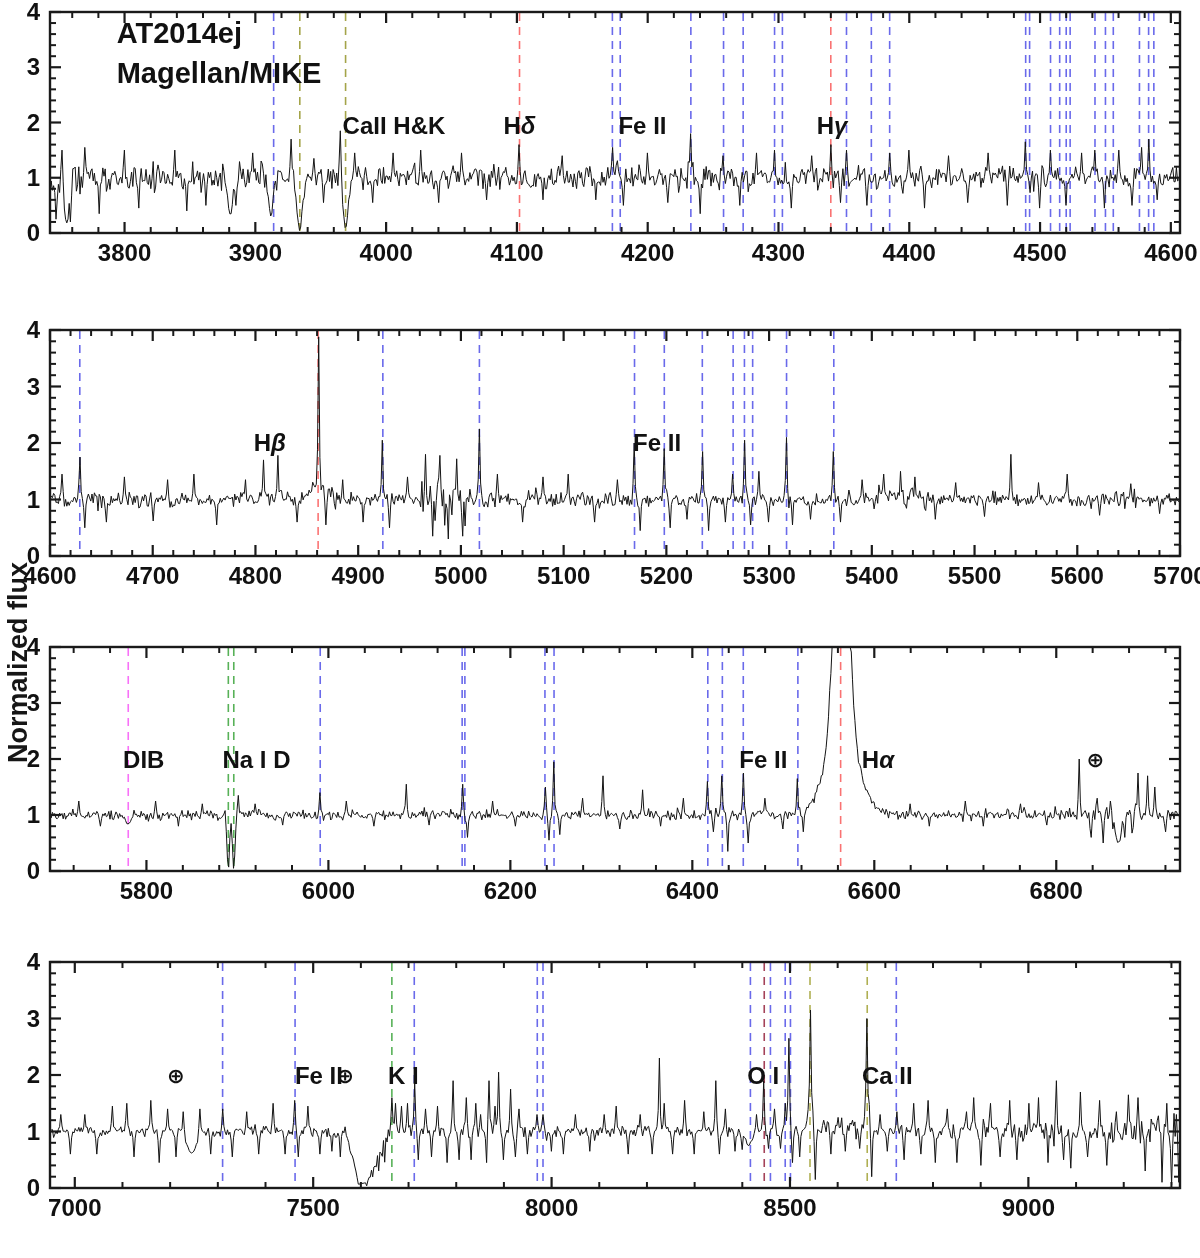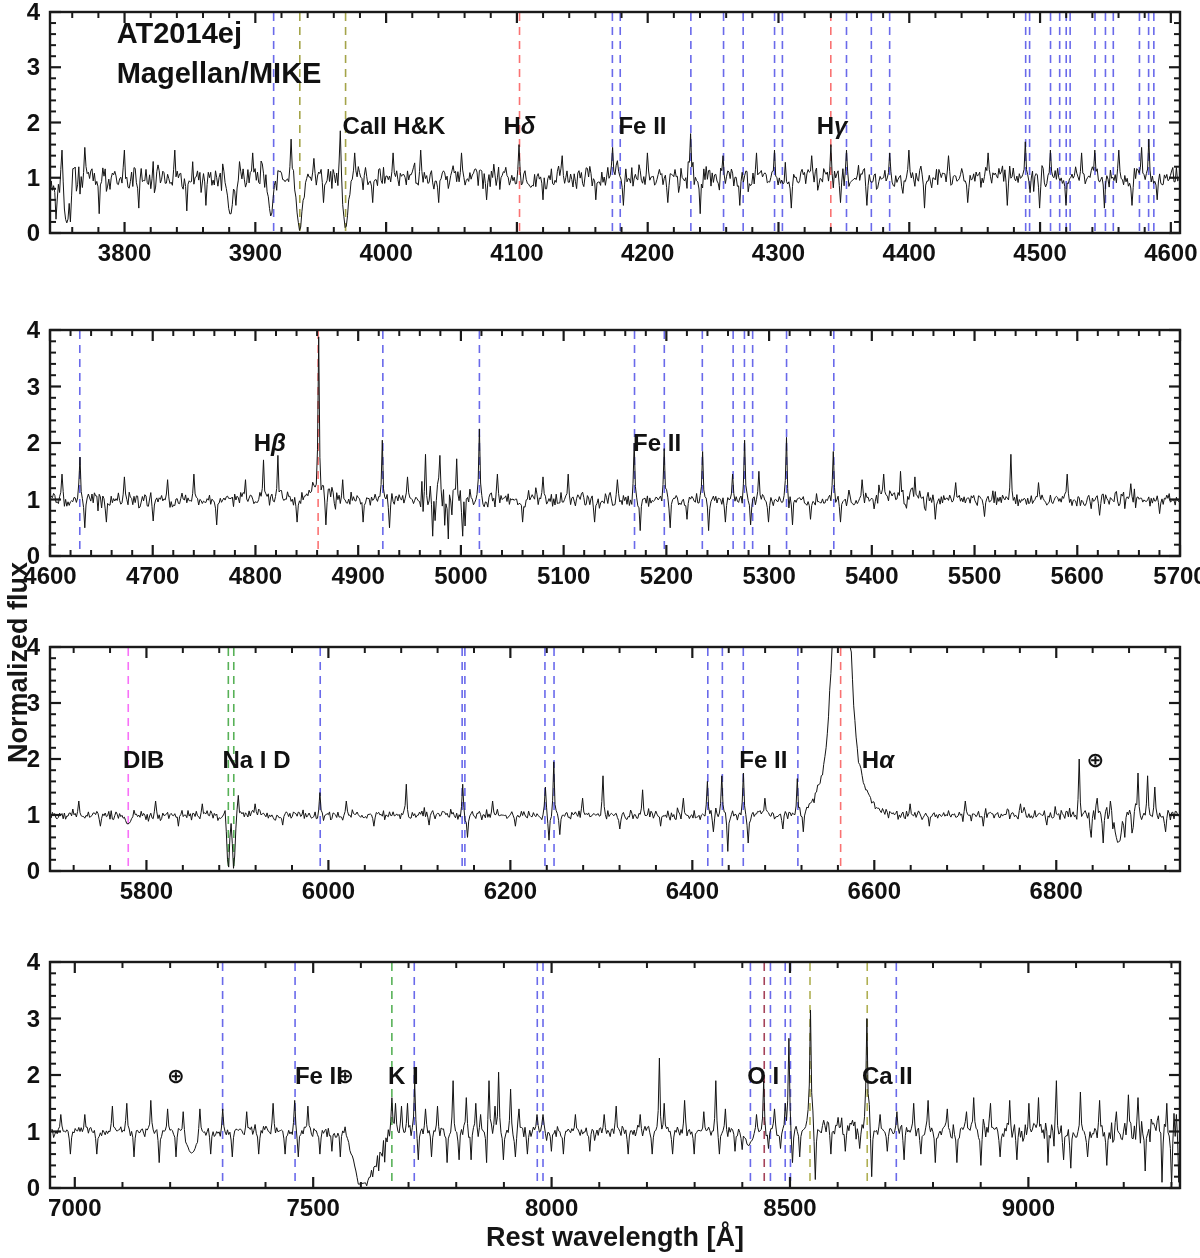--- a/index.html
+++ b/index.html
@@ -656,14 +656,13 @@
         <text x="40" y="970" text-anchor="end" font-size="24" fill="#161616">4</text>
         <text x="175.873417721519" y="1075" text-anchor="middle" dominant-baseline="central" font-size="21" fill="#111111" font-weight="normal"><tspan>⊕</tspan></text>
         <text x="318.9113924050633" y="1075" text-anchor="middle" dominant-baseline="central" font-size="24" fill="#3a3ae0" font-weight="bold"><tspan>F</tspan><tspan>e</tspan><tspan> </tspan><tspan>I</tspan><tspan>I</tspan></text>
         <text x="345.1350210970464" y="1075" text-anchor="middle" dominant-baseline="central" font-size="21" fill="#111111" font-weight="normal"><tspan>⊕</tspan></text>
         <text x="403.30379746835445" y="1075" text-anchor="middle" dominant-baseline="central" font-size="24" fill="#128a12" font-weight="bold"><tspan>K</tspan><tspan> </tspan><tspan>I</tspan></text>
         <text x="763.282700421941" y="1075" text-anchor="middle" dominant-baseline="central" font-size="24" fill="#8e1430" font-weight="bold"><tspan>O</tspan><tspan> </tspan><tspan>I</tspan></text>
         <text x="887.2489451476794" y="1075" text-anchor="middle" dominant-baseline="central" font-size="24" fill="#9c9c28" font-weight="bold"><tspan>C</tspan><tspan>a</tspan><tspan> </tspan><tspan>I</tspan><tspan>I</tspan></text>
       </g>
     </svg>
   <div class="ylabel">Normalized flux</div>
-  <div class="xlabel">Rest wavelength [Å]</div>
 </div>
 
 </body></html>

